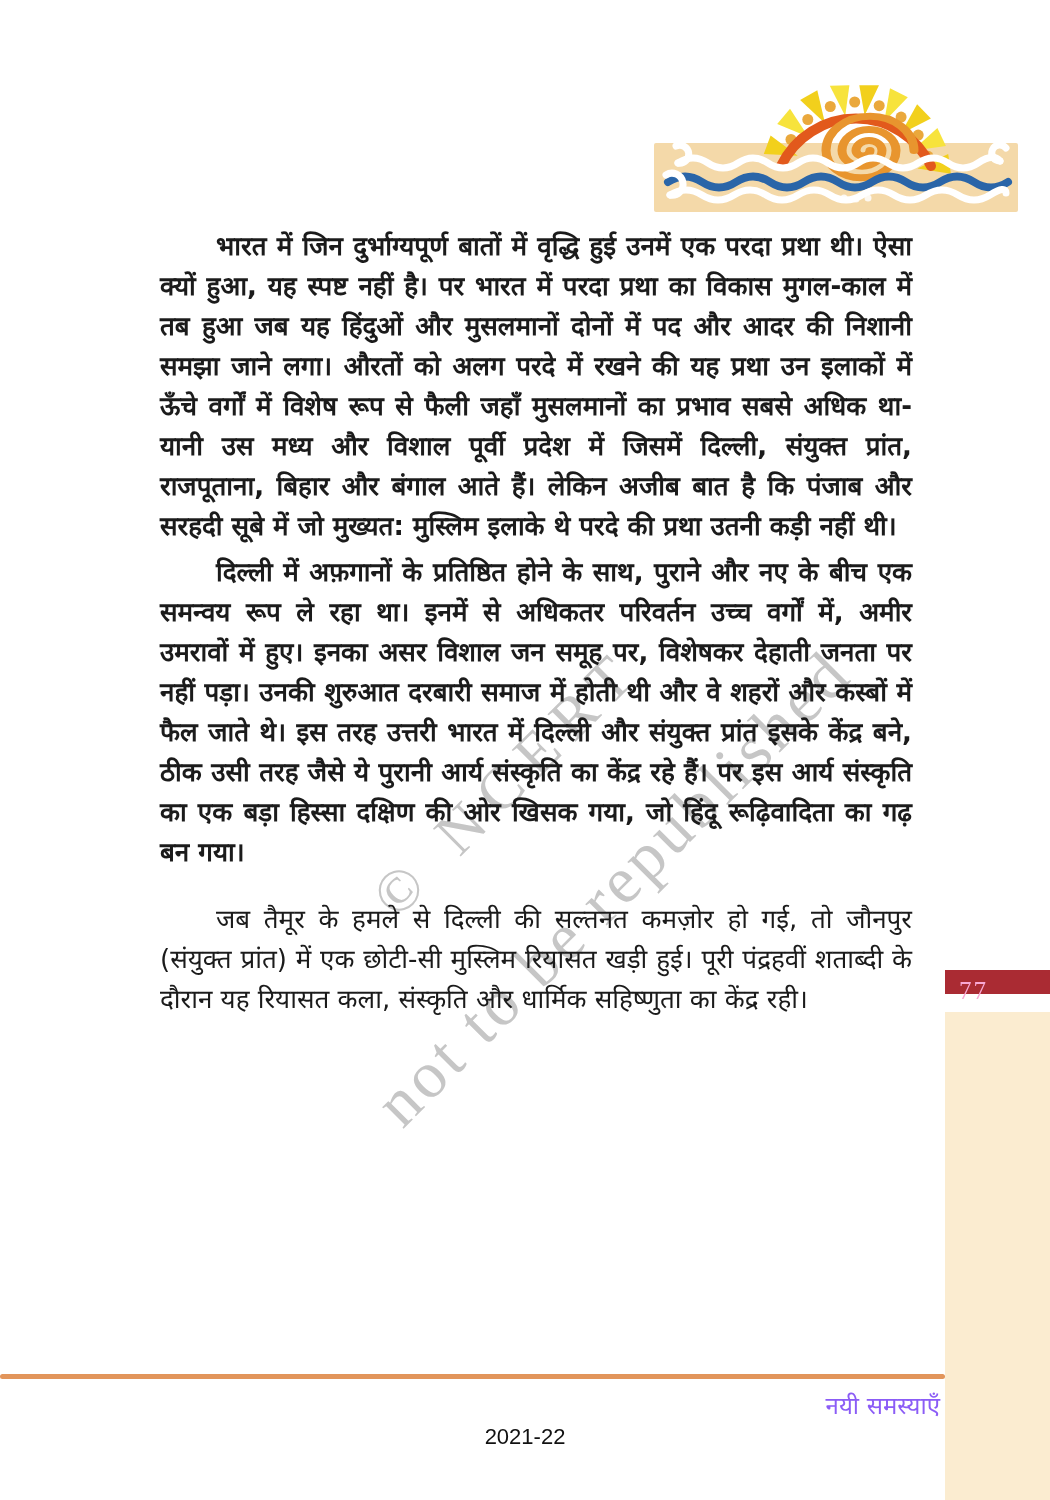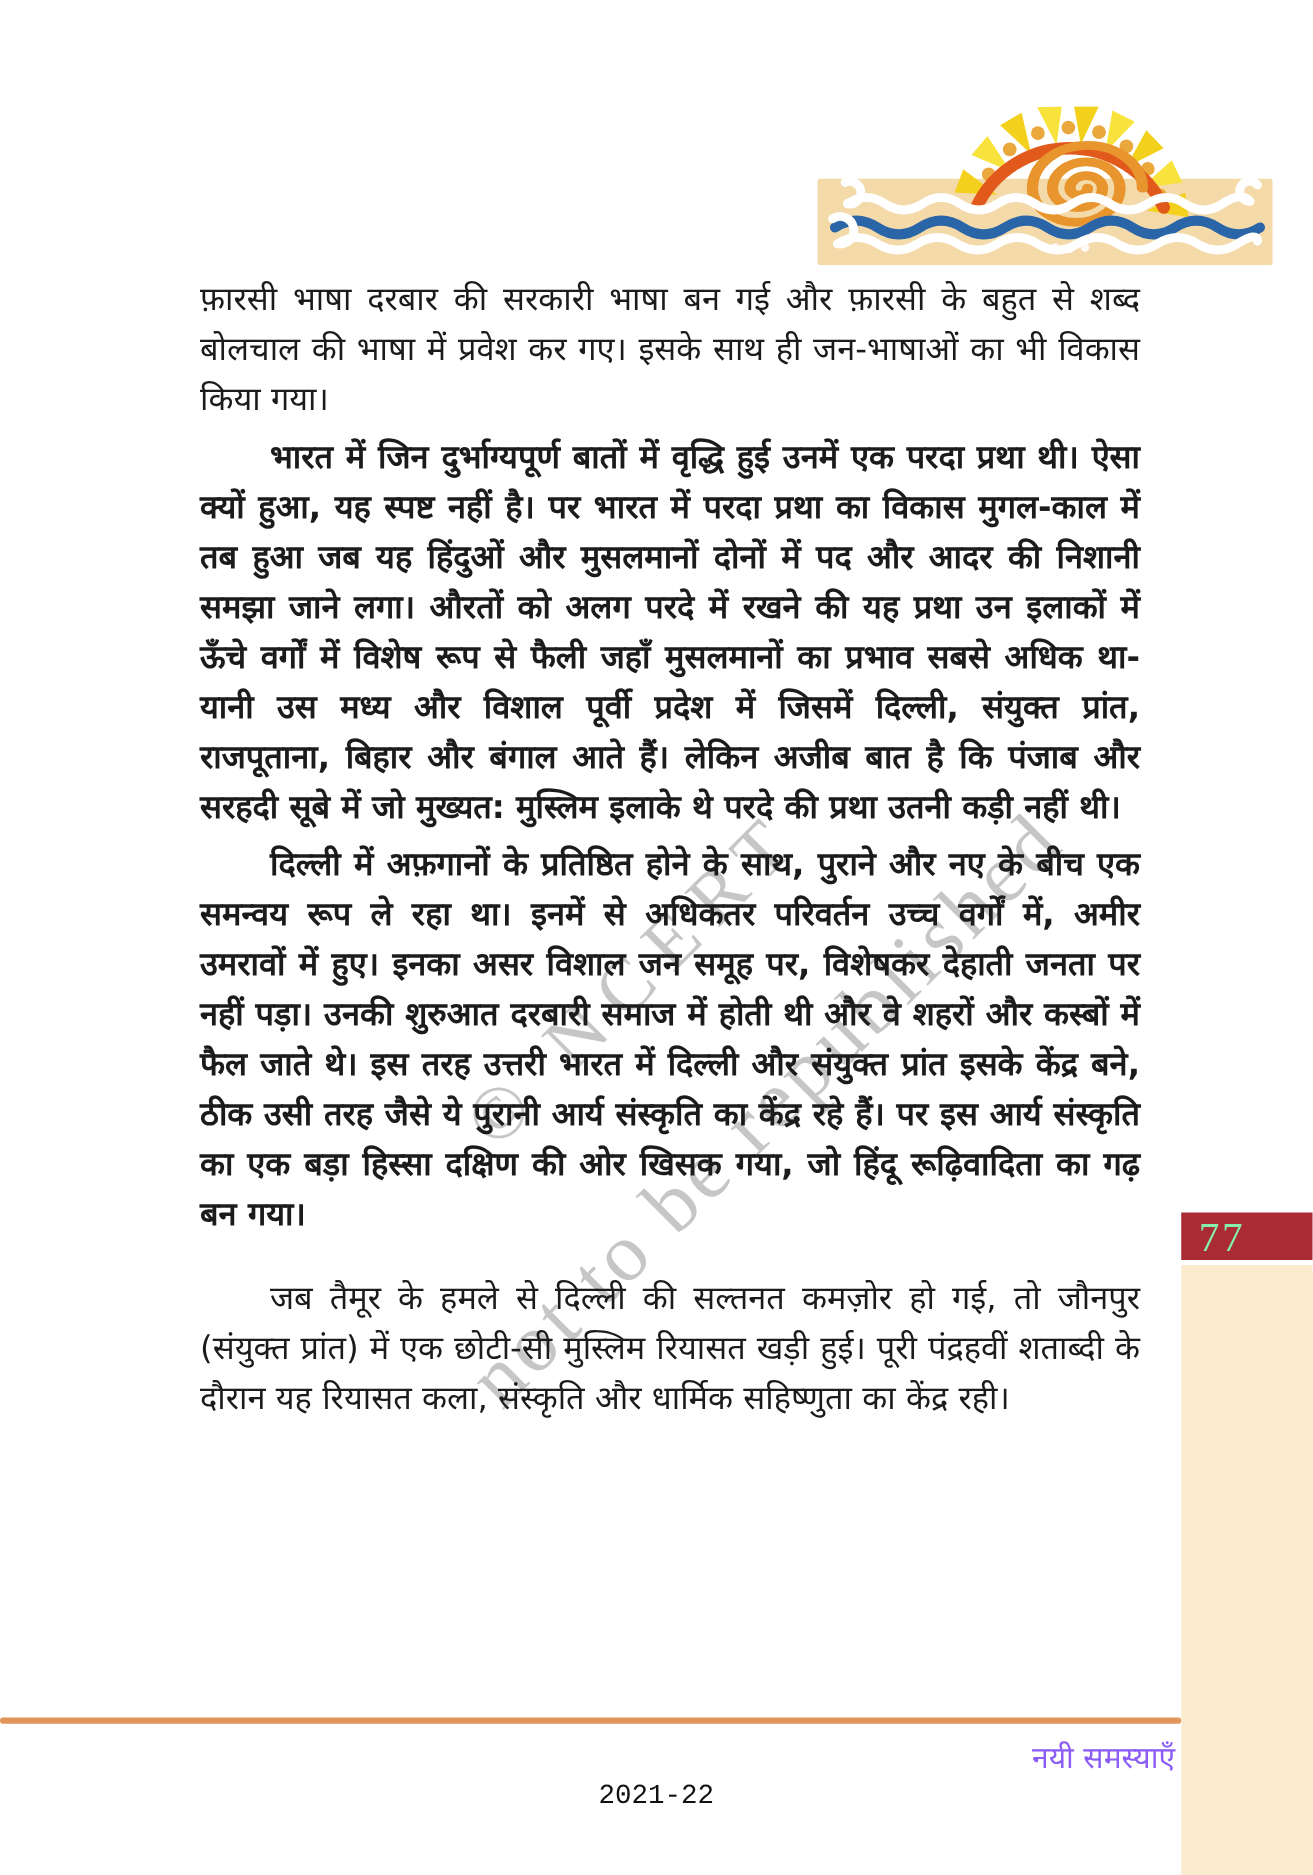--- a/index.html
+++ b/index.html
@@ -24,43 +24,43 @@
     position:absolute;left:40px;top:685px;width:1040px;z-index:1;
     transform:rotate(-45deg);transform-origin:50% 50%;
     text-align:center;color:#c6c6c6;
     font-family:"Liberation Serif","DejaVu Serif",serif;
     pointer-events:none;user-select:none;white-space:nowrap;
   }
   .watermark .wm1{font-size:60px;letter-spacing:14px;line-height:150px;}
   .watermark .wm2{font-size:66px;letter-spacing:4px;line-height:150px;}
   
   .page-tab{
-    position:absolute;left:945px;top:970px;width:105px;height:38px;z-index:3;
-    background:#aa2b33;color:#86efac;
+    position:absolute;left:945px;top:970px;width:105px;height:24px;z-index:3;
+    background:#aa2b33;color:#f9a8d4;
     font-family:"Liberation Serif","DejaVu Serif",serif;
-    font-size:33px;line-height:42px;padding-left:14px;box-sizing:border-box;
+    font-size:25px;line-height:42px;padding-left:14px;box-sizing:border-box;
     letter-spacing:2px;
   }
   .side-strip{
     position:absolute;left:945px;top:1012px;width:105px;height:488px;z-index:3;
     background:#fbecd0;
   }
   
   .footer-rule{
     position:absolute;left:0;top:1374px;width:945px;height:5px;z-index:3;
     background:#e2955b;border-radius:3px;
   }
   .chapter-title{
     position:absolute;right:110px;top:1390px;z-index:3;
     color:#8b5cf6;font-size:24px;line-height:32px;
   }
   .edition{
     position:absolute;left:0;top:1424px;width:1050px;z-index:3;
     text-align:center;color:#111;font-size:22px;
-    font-family:Liberation Mono, monospace;
+    font-family:Liberation Sans, sans-serif;
   }
 </style>
 </head>
 <body>
 
 <div class="watermark">
   <div class="wm1">© NCERT</div>
   <div class="wm2">not to be republished</div>
 </div>
 
@@ -111,21 +111,20 @@
 
     <g fill="#ffffff" opacity="0.85">
       <circle cx="196" cy="113" r="3.5"></circle>
       <circle cx="208" cy="114" r="3.5"></circle>
       <circle cx="220" cy="113" r="3.5"></circle>
     </g>
   </svg>
 </div>
 
 <div class="content">
-  <p class="para">फ़ारसी भाषा दरबार की सरकारी भाषा बन गई और फ़ारसी के बहुत से शब्द बोलचाल की भाषा में प्रवेश कर गए। इसके साथ ही जन-भाषाओं का भी विकास किया गया।</p>
   <p class="para indent small-gap">भारत में जिन दुर्भाग्यपूर्ण बातों में वृद्धि हुई उनमें एक परदा प्रथा थी। ऐसा क्यों हुआ, यह स्पष्ट नहीं है। पर भारत में परदा प्रथा का विकास मुगल-काल में तब हुआ जब यह हिंदुओं और मुसलमानों दोनों में पद और आदर की निशानी समझा जाने लगा। औरतों को अलग परदे में रखने की यह प्रथा उन इलाकों में ऊँचे वर्गों में विशेष रूप से फैली जहाँ मुसलमानों का प्रभाव सबसे अधिक था-यानी उस मध्य और विशाल पूर्वी प्रदेश में जिसमें दिल्ली, संयुक्त प्रांत, राजपूताना, बिहार और बंगाल आते हैं। लेकिन अजीब बात है कि पंजाब और सरहदी सूबे में जो मुख्यत: मुस्लिम इलाके थे परदे की प्रथा उतनी कड़ी नहीं थी।</p>
   <p class="para indent small-gap">दिल्ली में अफ़गानों के प्रतिष्ठित होने के साथ, पुराने और नए के बीच एक समन्वय रूप ले रहा था। इनमें से अधिकतर परिवर्तन उच्च वर्गों में, अमीर उमरावों में हुए। इनका असर विशाल जन समूह पर, विशेषकर देहाती जनता पर नहीं पड़ा। उनकी शुरुआत दरबारी समाज में होती थी और वे शहरों और कस्बों में फैल जाते थे। इस तरह उत्तरी भारत में दिल्ली और संयुक्त प्रांत इसके केंद्र बने, ठीक उसी तरह जैसे ये पुरानी आर्य संस्कृति का केंद्र रहे हैं। पर इस आर्य संस्कृति का एक बड़ा हिस्सा दक्षिण की ओर खिसक गया, जो हिंदू रूढ़िवादिता का गढ़ बन गया।</p>
   <p class="para indent big-gap">जब तैमूर के हमले से दिल्ली की सल्तनत कमज़ोर हो गई, तो जौनपुर (संयुक्त प्रांत) में एक छोटी-सी मुस्लिम रियासत खड़ी हुई। पूरी पंद्रहवीं शताब्दी के दौरान यह रियासत कला, संस्कृति और धार्मिक सहिष्णुता का केंद्र रही।</p>
 </div>
 
 <div class="page-tab">77</div>
 <div class="side-strip"></div>
 
 <div class="footer-rule"></div>
 <div class="chapter-title">नयी समस्याएँ</div>

